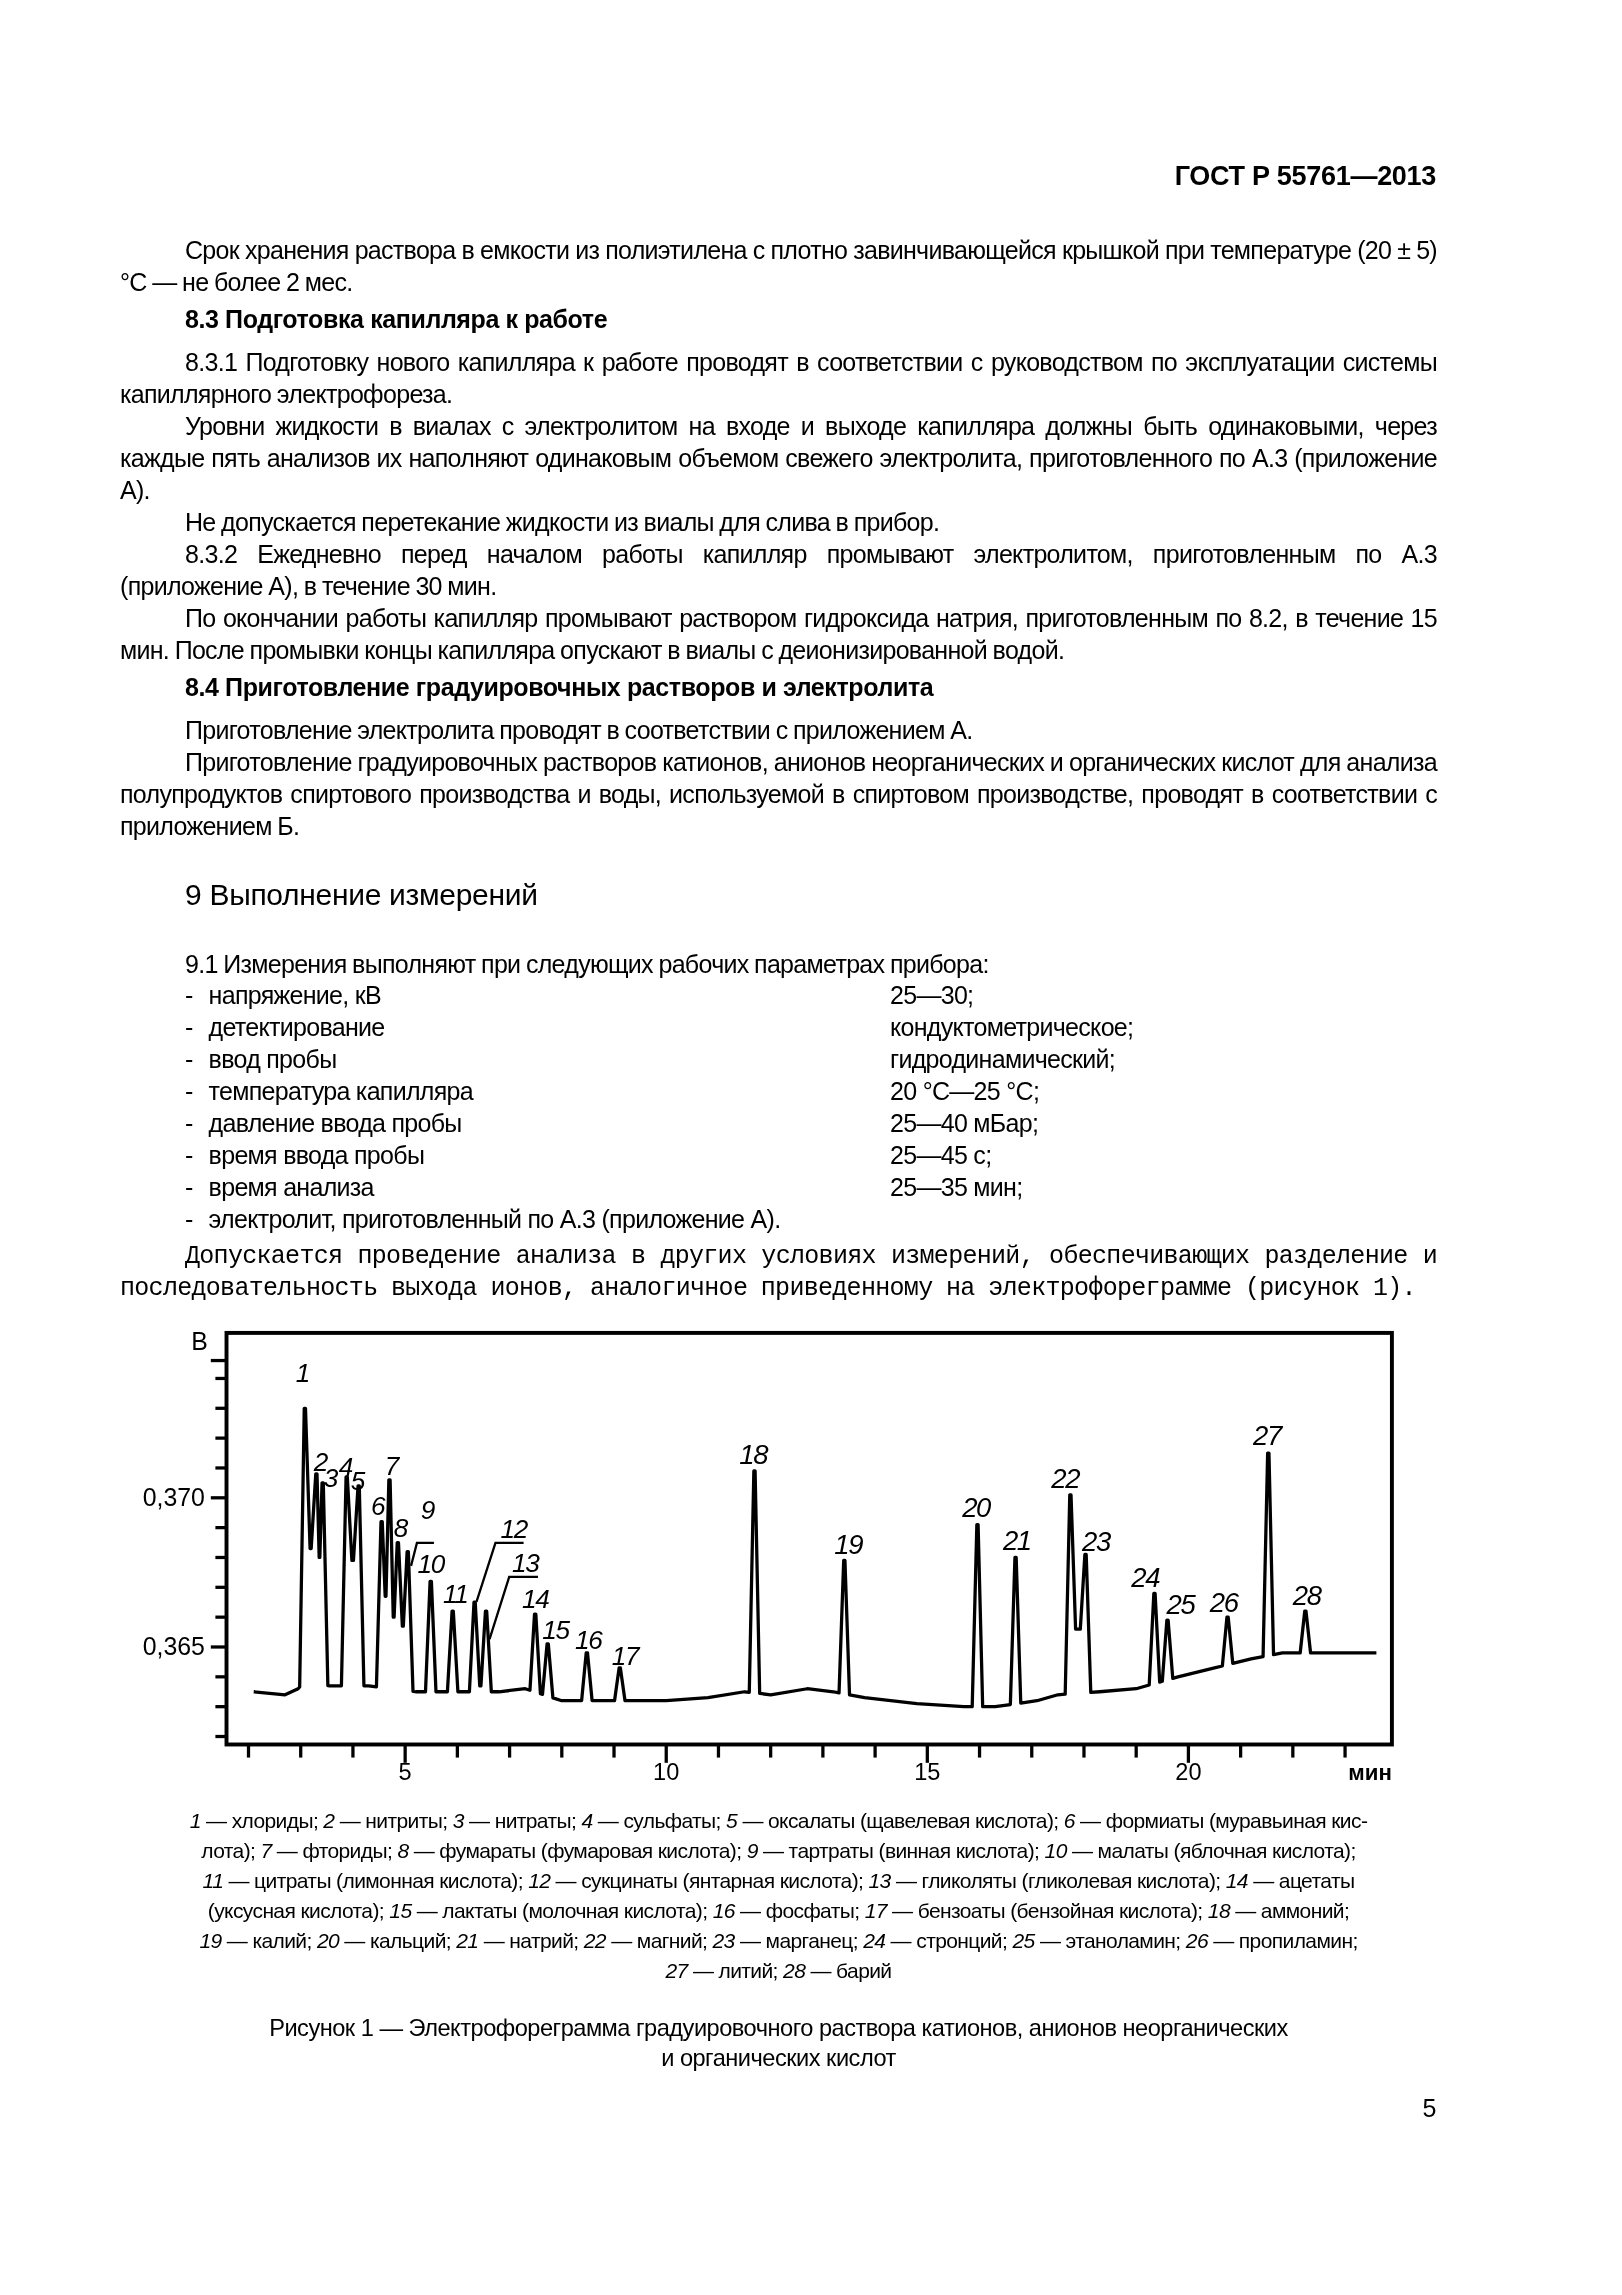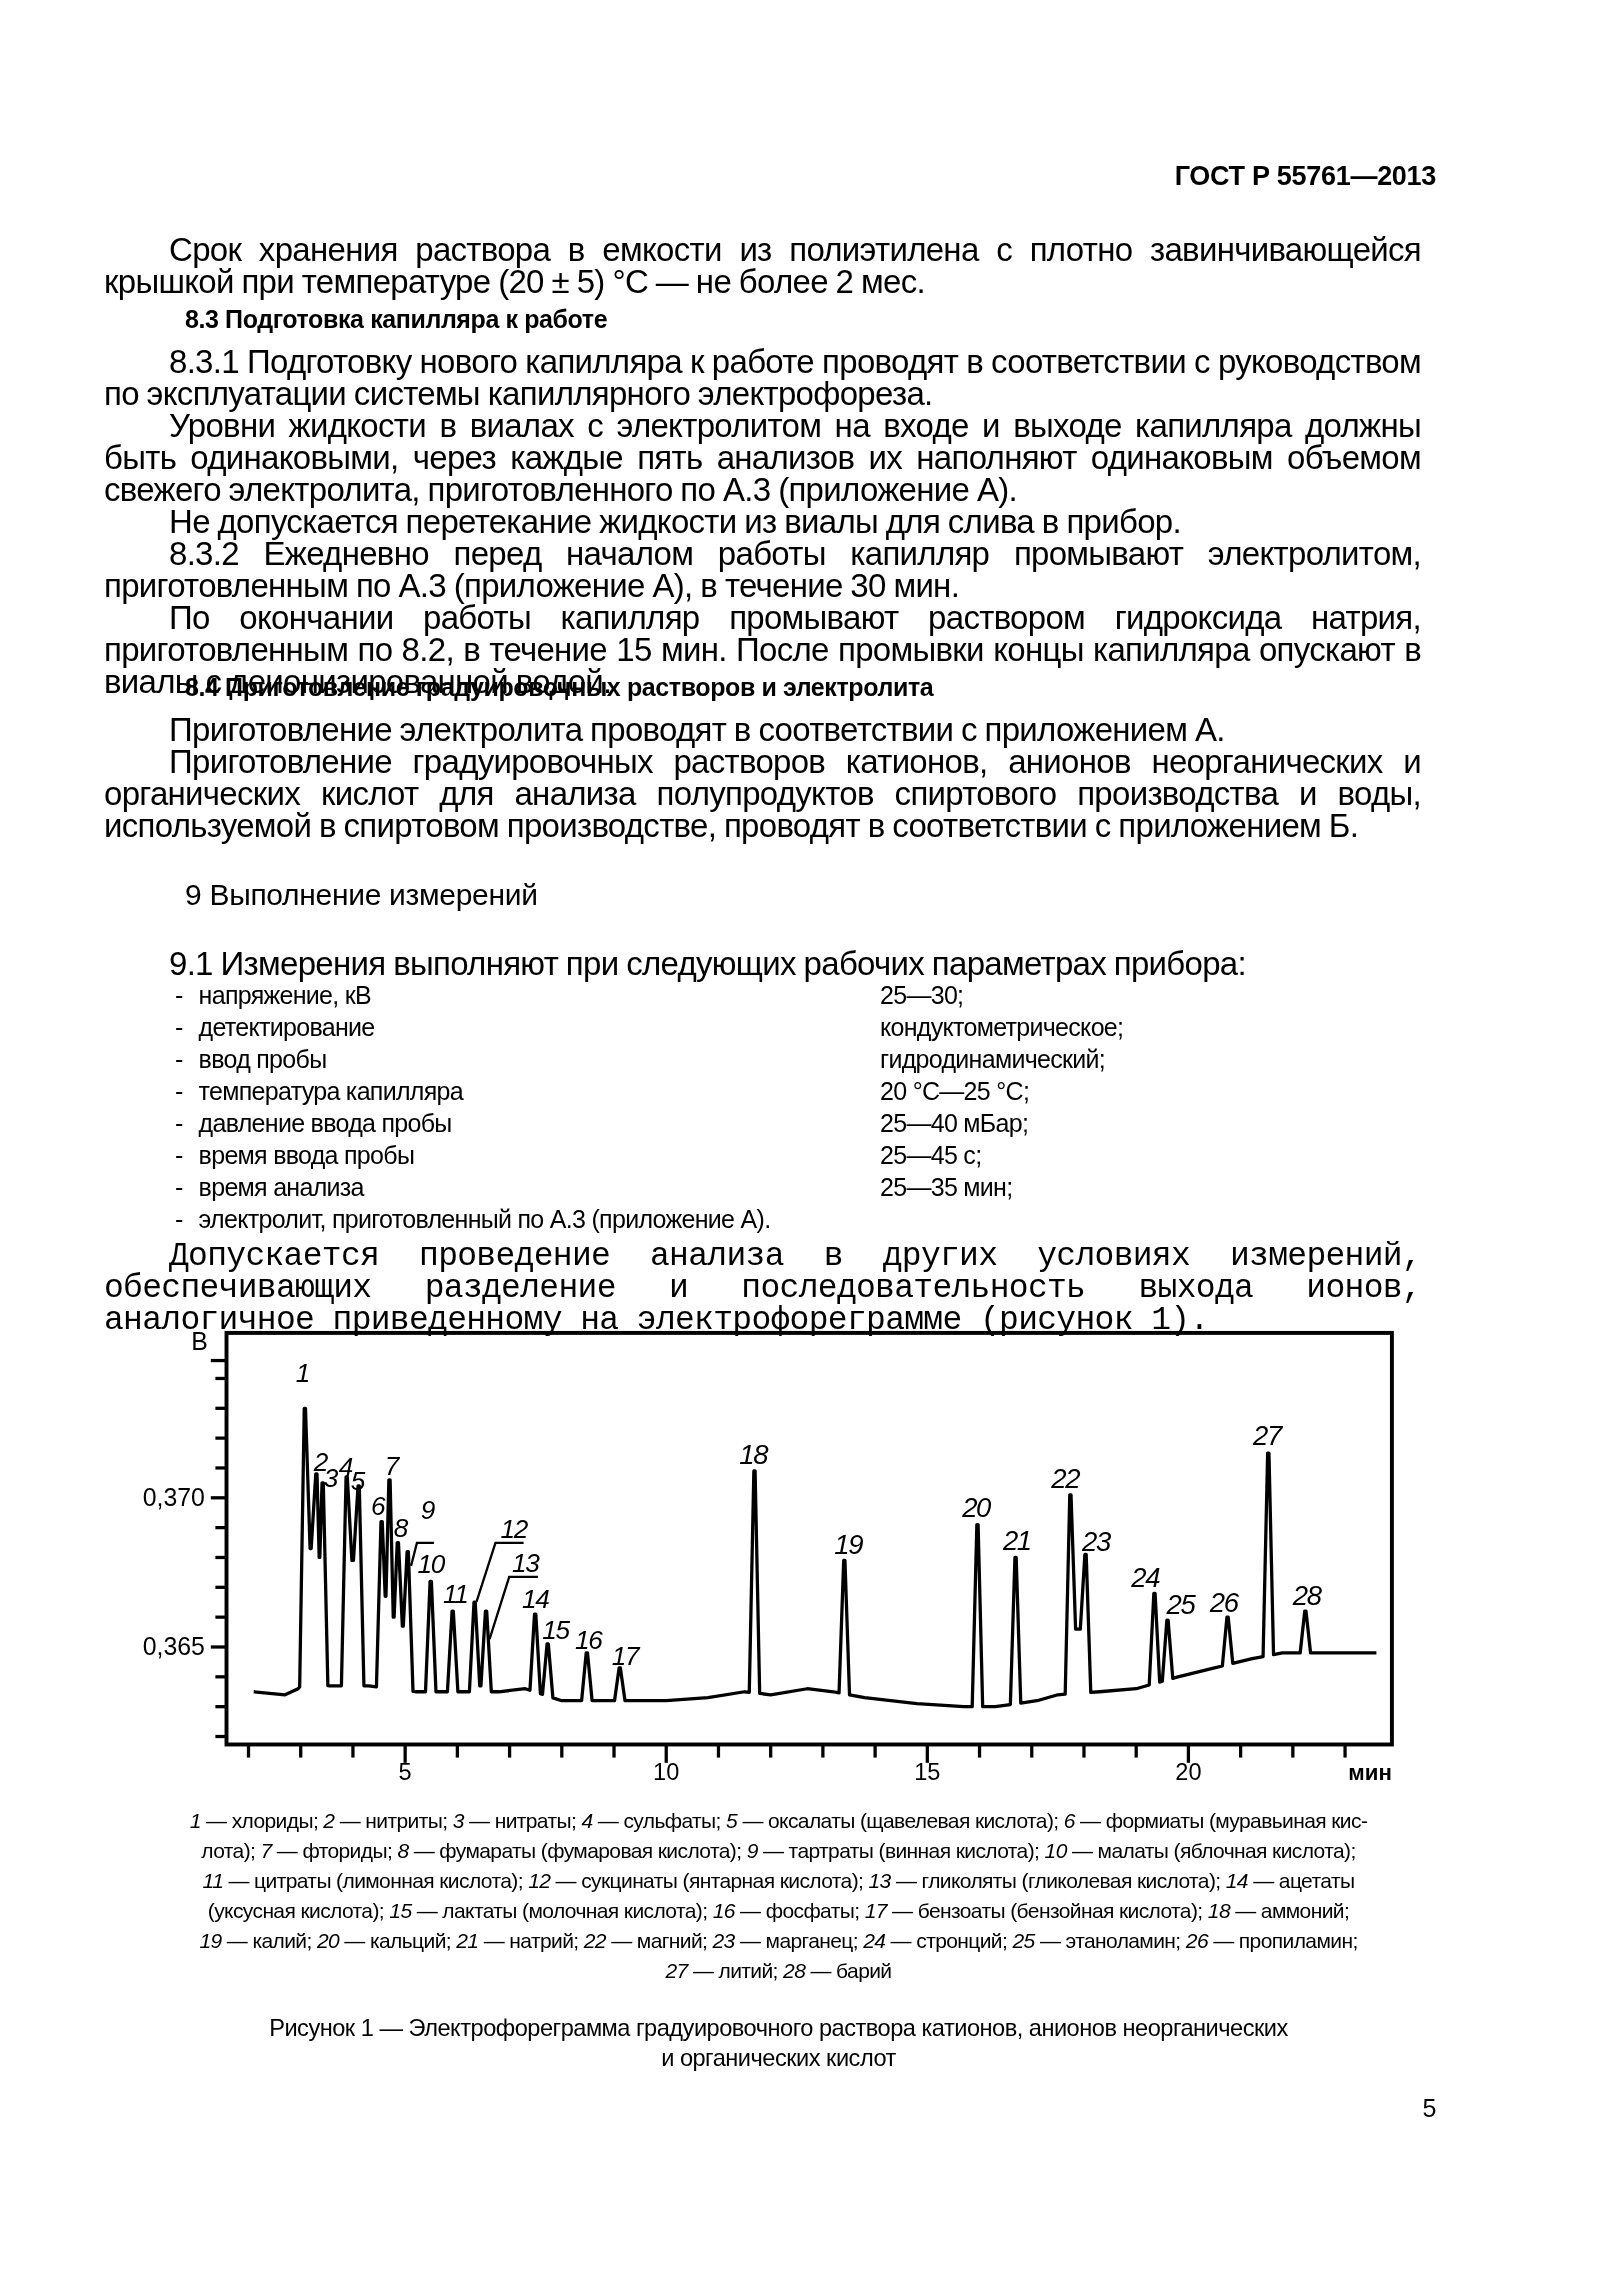--- a/index.html
+++ b/index.html
@@ -1,24 +1,24 @@
 <!DOCTYPE html>
 <html style="font-size:10.5px"><head>
 <meta charset="utf-8">
 <style>
   html, body { margin: 0; padding: 0; background: #ffffff; }
   body { width: 1623px; height: 2295px; position: relative; overflow: hidden;
          font-family: "Liberation Sans", "DejaVu Sans", sans-serif; color: #000; }
   .abs { position: absolute; }
   .doc-id { left: 1112px; top: 161px; width: 324px; text-align: right; font-weight: bold; font-size: 27px; letter-spacing: -0.3px; }
-  .para { position: absolute; left: 104px; width: 1317px; font-size: 33px; line-height: 32px; text-align: justify; letter-spacing: -0.7px; word-spacing: -0.7px; }
+  .para { position: absolute; left: 120px; width: 1317px; font-size: 25px; line-height: 32px; text-align: justify; letter-spacing: -0.7px; word-spacing: -0.7px; }
   .para .ind { display: inline-block; width: 65px; }
   .sub-h { position: absolute; left: 185px; font-size: 25px; font-weight: bold; letter-spacing: -0.4px; }
   .sec-h { position: absolute; left: 185px; font-size: 30px; font-weight: normal; letter-spacing: -0.3px; }
-  .list { position: absolute; left: 175px; top: 979px; font-size: 25px; letter-spacing: -0.7px; }
+  .list { position: absolute; left: 185px; top: 979px; font-size: 25px; letter-spacing: -0.7px; }
   .list .li { height: 32px; line-height: 32px; white-space: nowrap; position: relative; }
   .list .dash { display: inline-block; width: 23.6px; }
   .list .lbl { display: inline-block; }
   .list .val { position: absolute; left: 705px; top: 0; }
   .chart-svg { position: absolute; left: 0; top: 0; }
   .legend { position: absolute; left: 120px; width: 1317px; top: 1806px; font-size: 21px; line-height: 30px; text-align: center; letter-spacing: -0.6px; }
   .legend i { font-style: italic; }
   .caption { position: absolute; left: 120px; width: 1317px; top: 2013px; font-size: 23.6px; line-height: 30px; text-align: center; letter-spacing: -0.5px; }
   .page-num { position: absolute; left: 1407px; top: 2094px; width: 29.4px; text-align: right; font-size: 25px; }
 </style>

